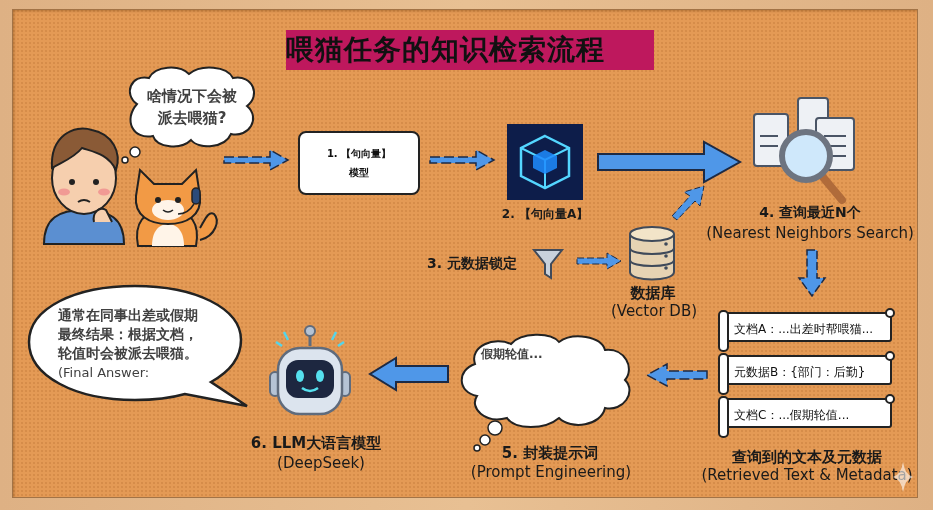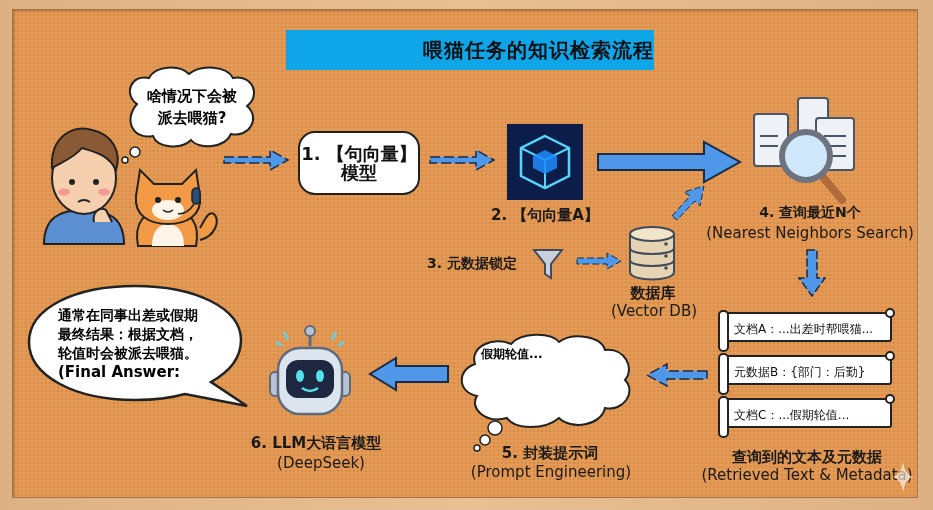--- a/index.html
+++ b/index.html
@@ -7,39 +7,39 @@
   .frame { position: absolute; left: 0; top: 0; width: 933px; height: 510px; background: linear-gradient(90deg,#deb184,#e8c093 50%,#deb184); }
   .board {
     position: absolute; left: 12px; top: 9px; width: 906px; height: 489px;
     background-color: #e49a55;
     background-image: radial-gradient(rgba(150,80,20,0.18) 1px, transparent 1.3px);
     background-size: 4px 4px;
     box-shadow: inset 0 0 0 1px #a27346, inset 2px 2px 3px rgba(90,50,10,0.35);
   }
   .title {
     position: absolute; left: 286px; top: 30px; width: 368px; height: 40px;
-    background: #0ea5e9; text-align: right; line-height: 40px;
-    font-weight: bold; font-size: 20px; color: #111; letter-spacing: 1px;
-  }
-  .lbl { position: absolute; color: #1a1a1a; font-size: 15px; font-weight: bold; text-align: center; white-space: nowrap; }
+    background: #be185d; text-align: left; line-height: 40px;
+    font-weight: bold; font-size: 28px; color: #111; letter-spacing: 1px;
+  }
+  .lbl { position: absolute; color: #1a1a1a; font-size: 12px; font-weight: bold; text-align: center; white-space: nowrap; }
   .lbl.en { font-weight: normal; font-size: 15px; }
   .box1 {
     position: absolute; left: 298px; top: 131px; width: 118px; height: 60px;
-    background: #fff; border: 2px solid #222; border-radius: 17px;
+    background: #fff; border: 2px solid #222; border-radius: 8px;
     display: flex; flex-direction: column; align-items: center; justify-content: center;
-    font-size: 18px; font-weight: bold; color: #111; line-height: 19px;
+    font-size: 10px; font-weight: bold; color: #111; line-height: 19px;
   }
   .scroll {
     position: absolute; left: 722px; width: 170px; height: 30px;
     background: #fff; border: 2px solid #222; border-radius: 3px;
     font-size: 12px; font-weight: normal; color: #111; line-height: 30px; padding-left: 10px; box-sizing: border-box;
   }
   .scroll::before { content: ""; position: absolute; left: -6px; top: -4px; width: 7px; height: 38px; background:#fff; border:2px solid #222; border-radius: 5px; }
   .scroll::after { content: ""; position: absolute; right: -5px; top: -6px; width: 6px; height: 6px; background:#fff; border:2px solid #222; border-radius: 50%; }
-  .bubble-text { position: absolute; font-size: 14px; font-weight: bold; color: #000000; line-height: 20px; }
+  .bubble-text { position: absolute; font-size: 14px; font-weight: bold; color: #404040; line-height: 20px; }
   svg { position: absolute; overflow: visible; }
 </style>
 </head>
 <body>
 
 <div class="frame"></div>
 <div class="board"></div>
 
 <div class="title">喂猫任务的知识检索流程</div>
 
@@ -189,14 +189,14 @@
 <div class="lbl" style="left:240px;top:434px;width:152px;font-size:15px">6. LLM大语言模型</div>
 <div class="lbl en" style="left:262px;top:454px;width:118px">(DeepSeek)</div>
 
 <svg style="left:25px;top:284px" width="228" height="124" viewBox="0 0 228 124">
   <path d="M110 2 C170 2 216 24 216 56 C216 74 204 88 186 98 L222 122 L160 110 C146 114 128 116 110 116 C50 116 4 92 4 58 C4 24 50 2 110 2 Z" fill="#fff" stroke="#222" stroke-width="2.5"></path>
 </svg>
 <div class="bubble-text" style="left:58px;top:306px;font-size:14px;line-height:19px">
   <div>通常在同事出差或假期</div>
   <div>最终结果：根据文档，</div>
   <div>轮值时会被派去喂猫。</div>
-  <div style="font-weight:bold;font-size:15px">(Final Answer:</div>
+  <div style="font-weight:normal;font-size:13px">(Final Answer:</div>
 </div>
 
 </body></html>

